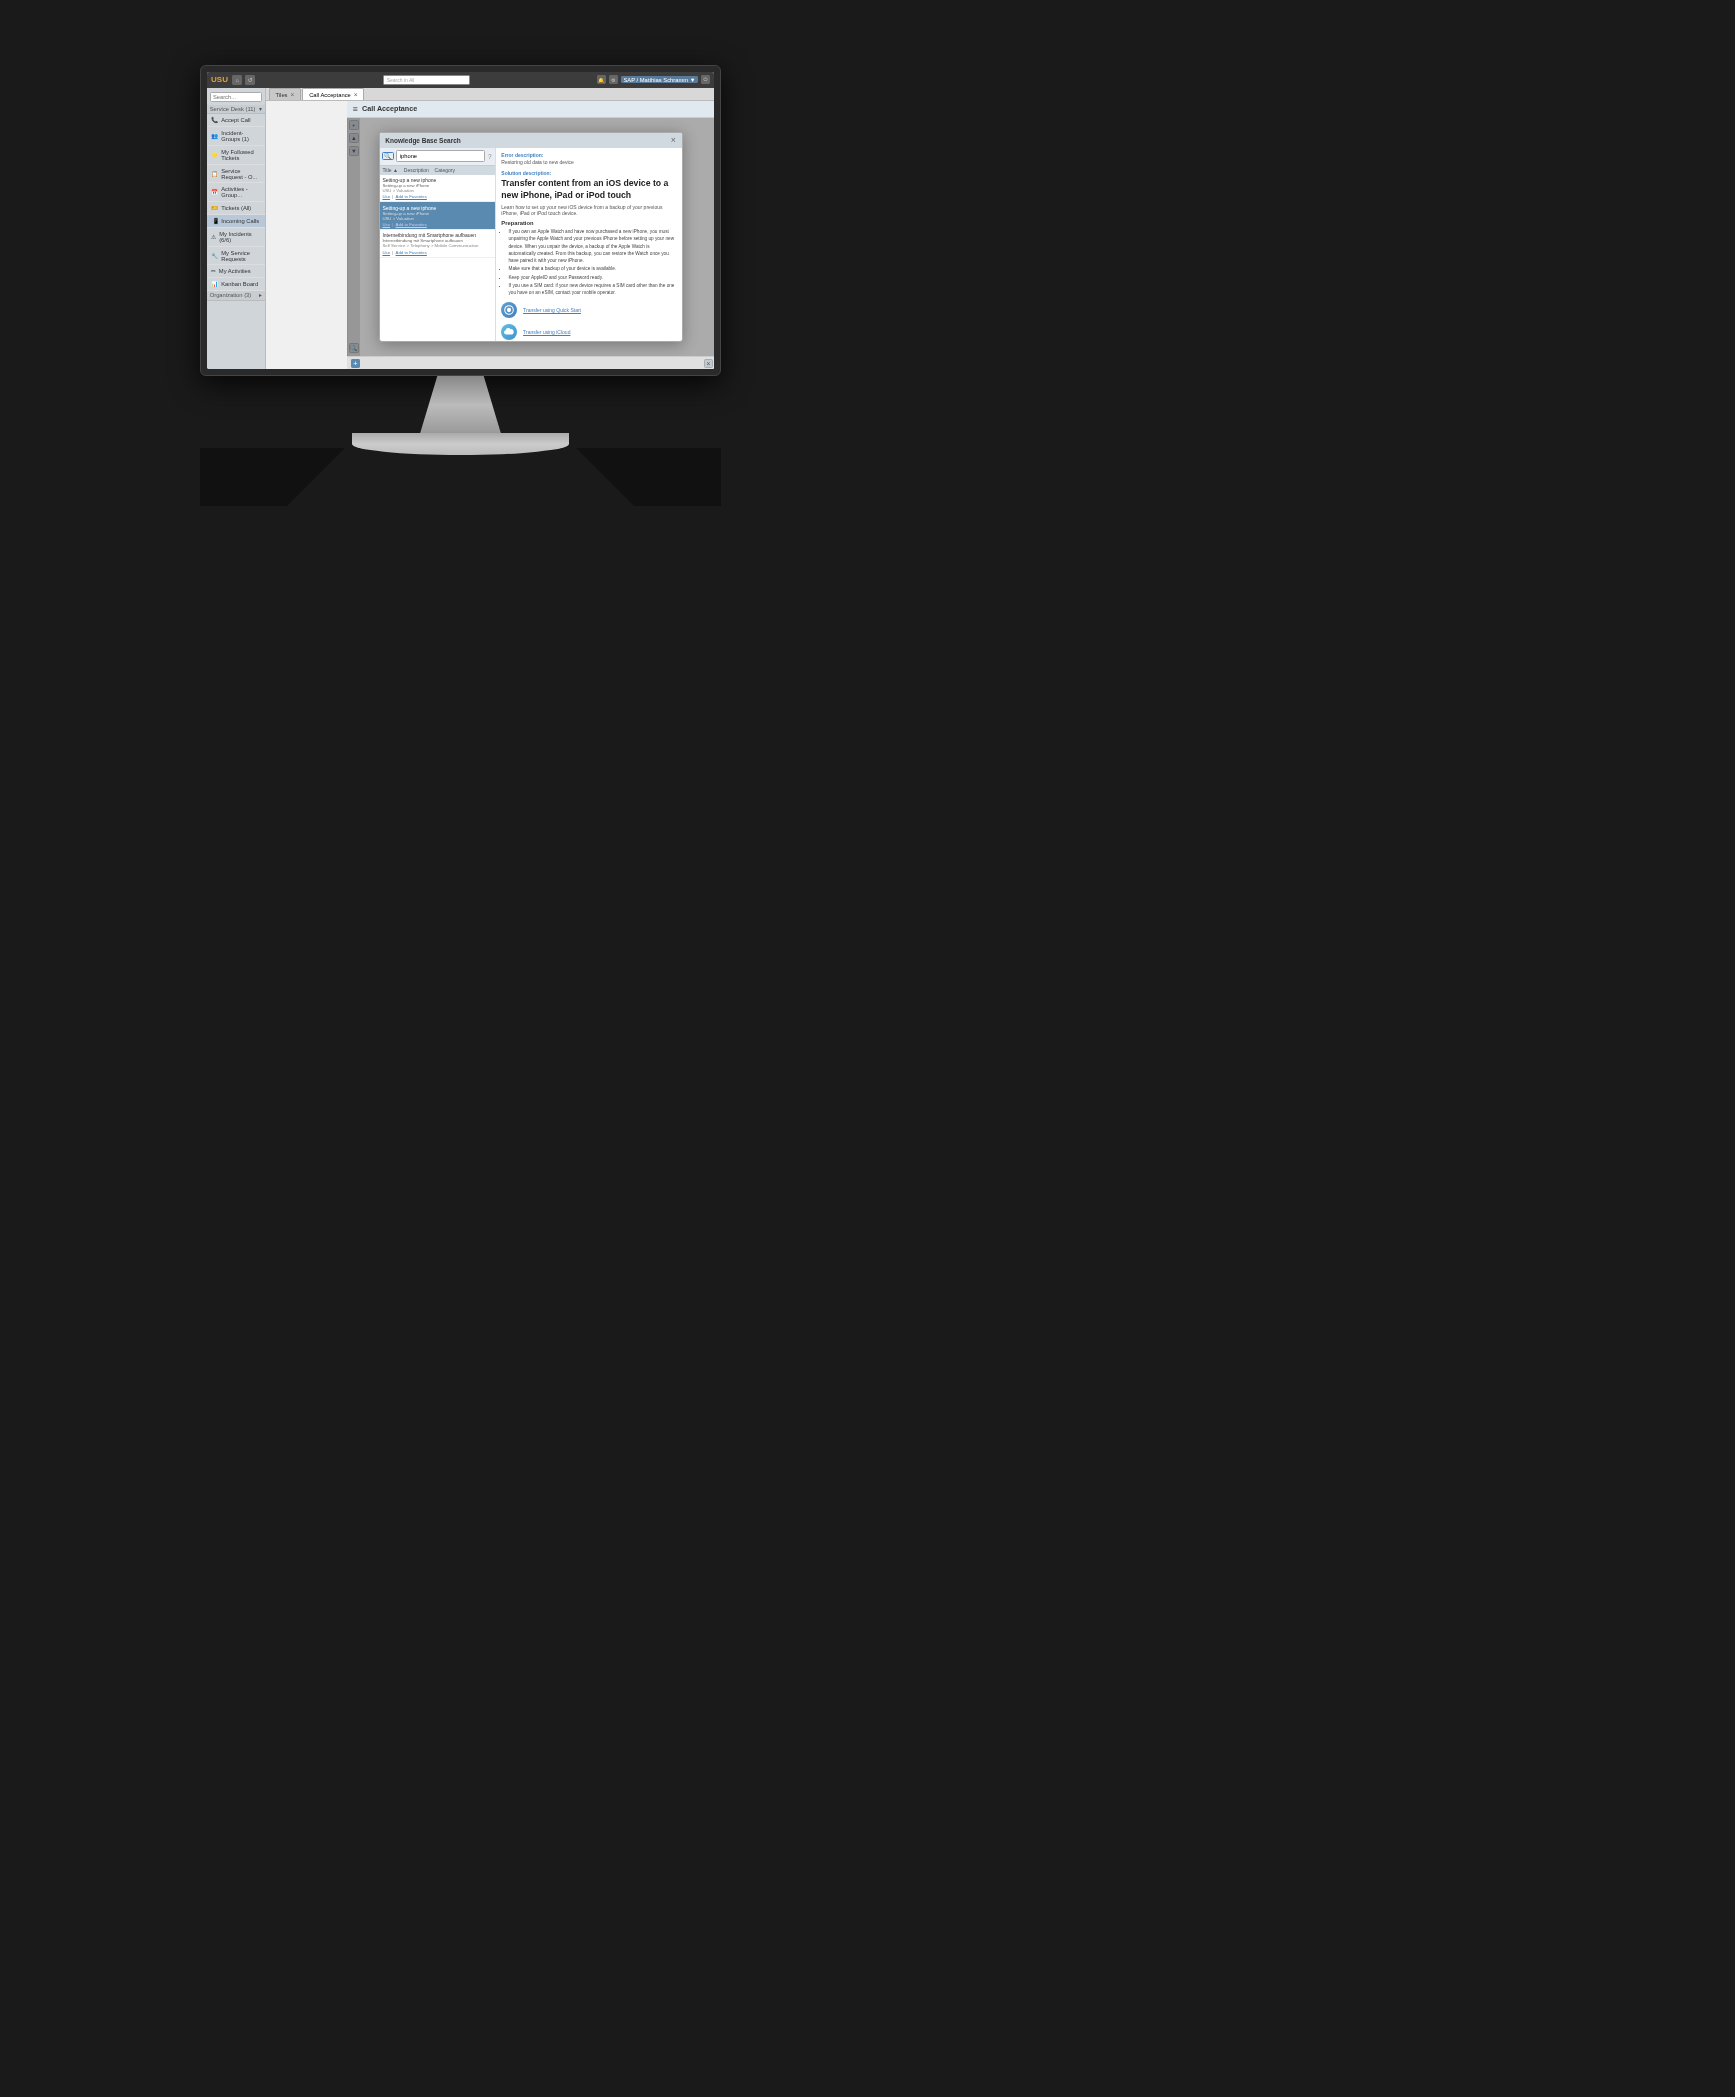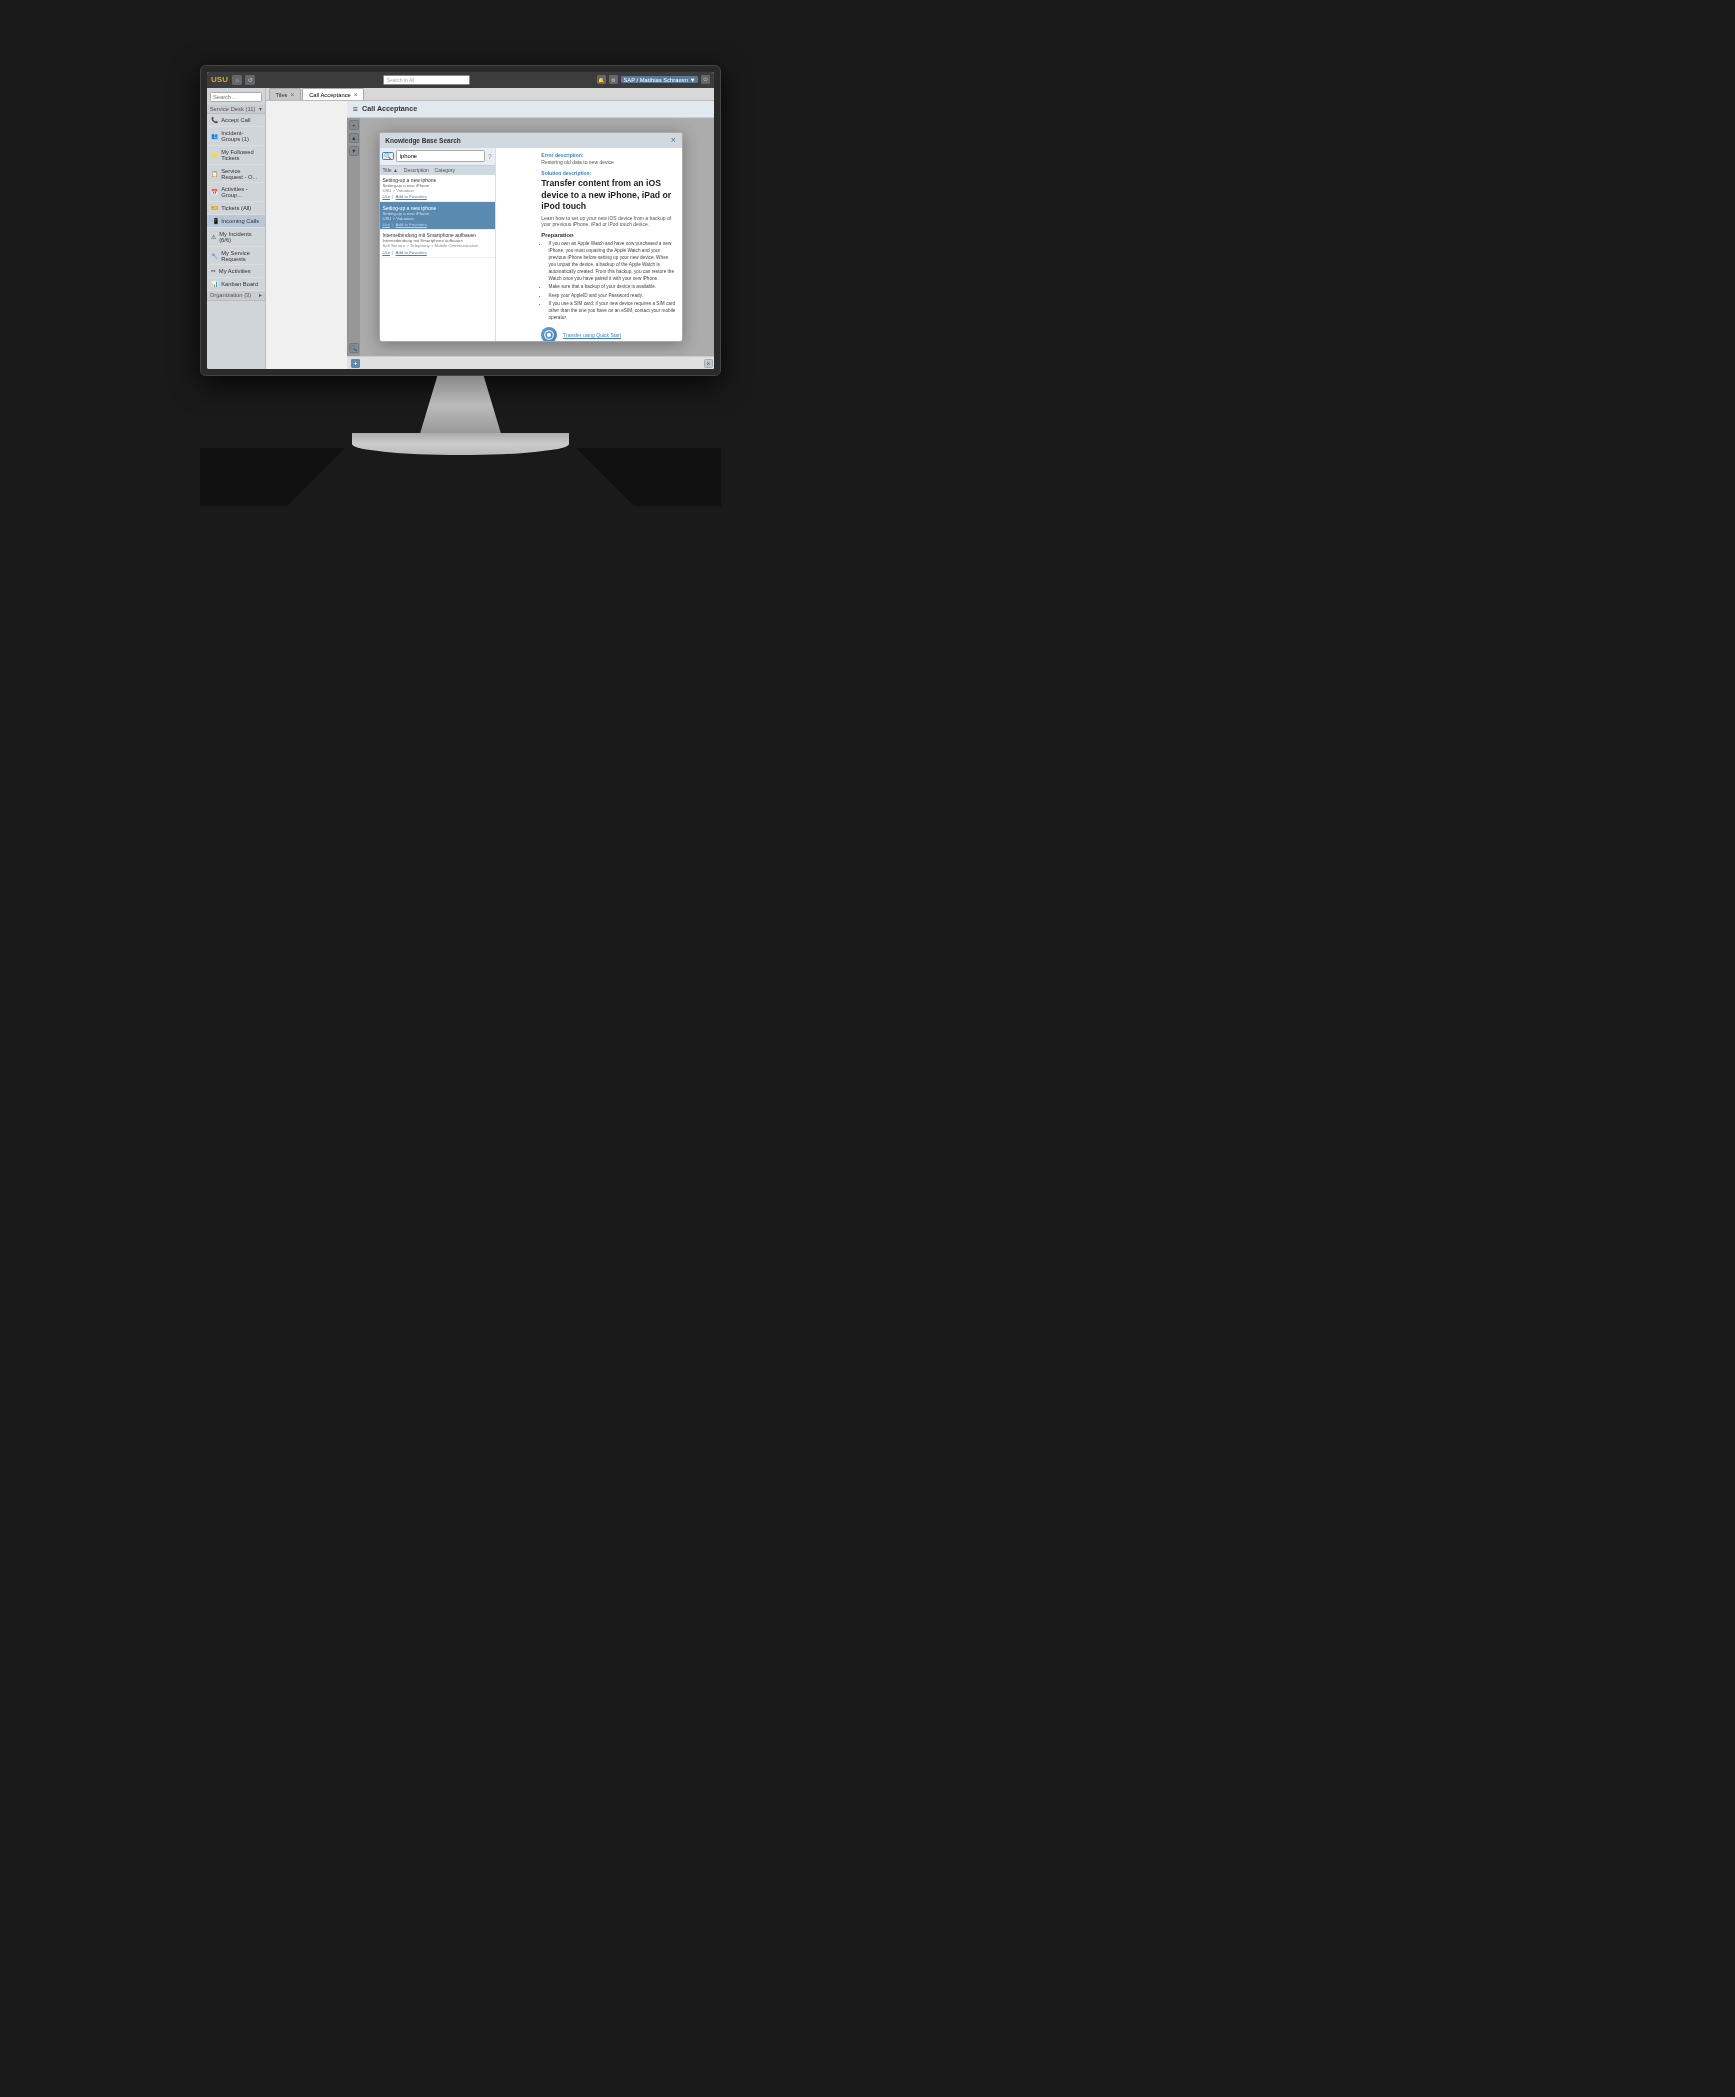--- a/index.html
+++ b/index.html
@@ -445,21 +445,20 @@
       text-decoration: underline;
     }
     .modal-result-item.selected .action-link {
       color: #cce;
     }
 
     .modal-right {
       flex: 1;
       overflow-y: auto;
       padding: 4.3px 5.8px;
-      margin-left: 40px;
     }
     .modal-right-error {
       font-size: 5px;
       color: #4080c0;
       font-weight: bold;
       margin-bottom: 1.4px;
     }
     .modal-right-restore {
       font-size: 5px;
       color: #555;

